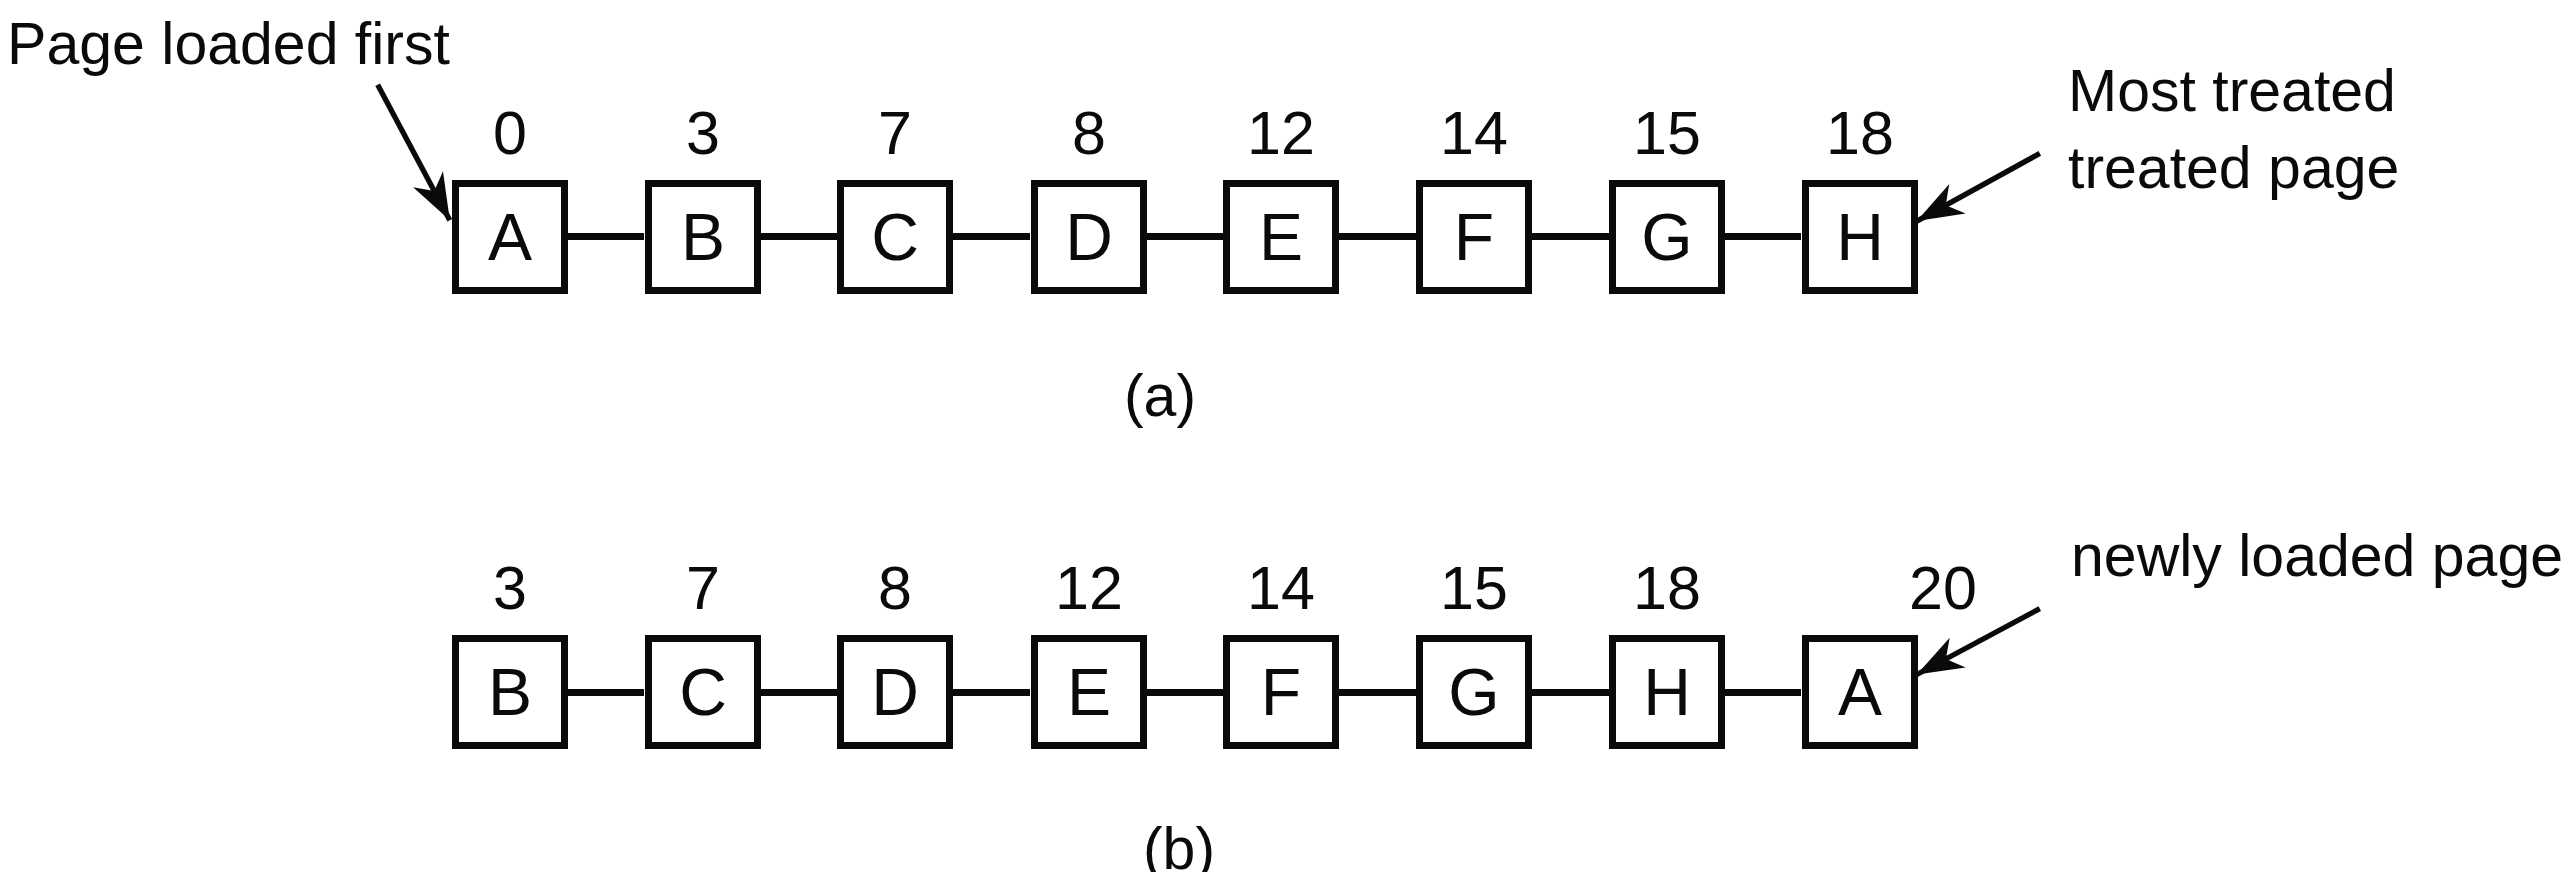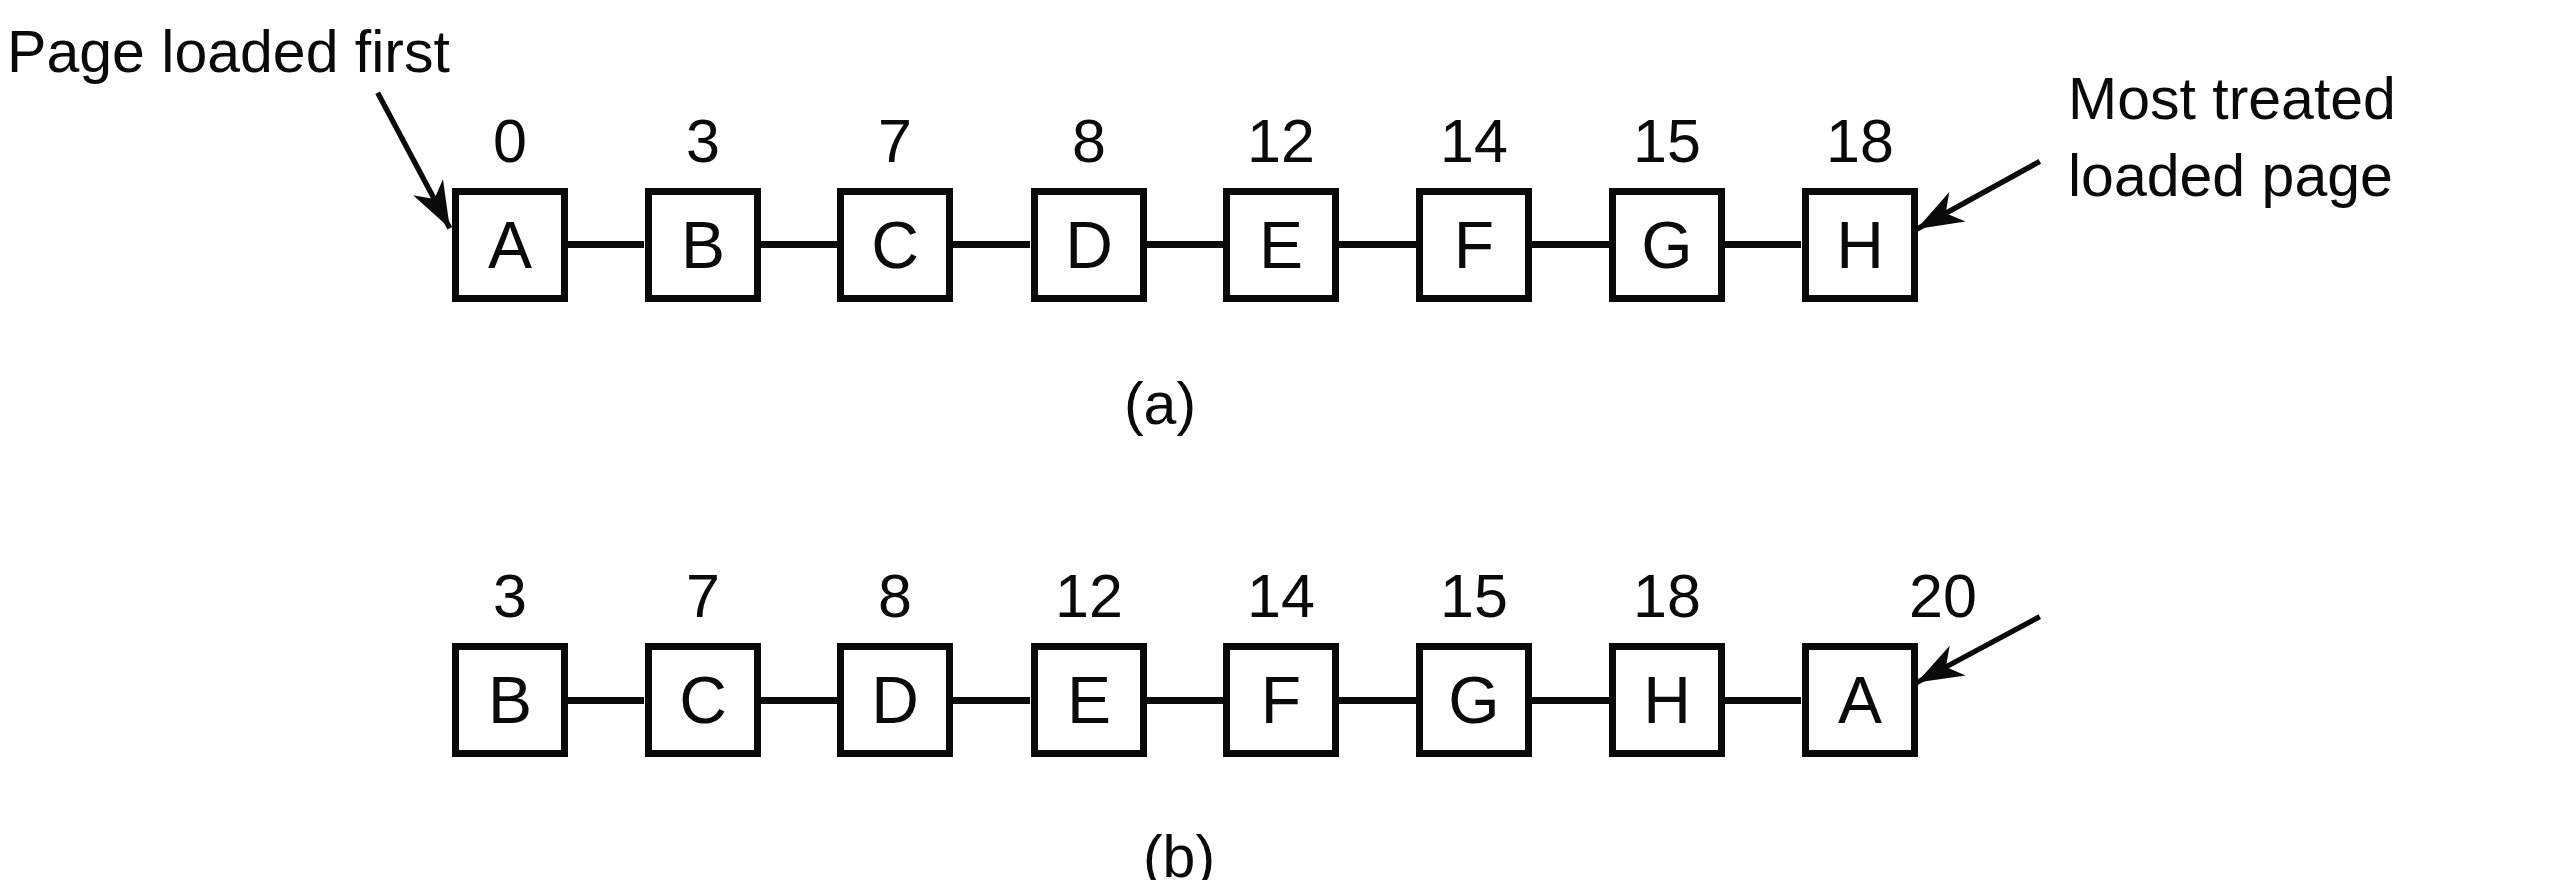--- a/index.html
+++ b/index.html
@@ -7,21 +7,20 @@
     background: #ffffff;
     font-family: "Liberation Sans", sans-serif;
   }
   .canvas {
     position: relative;
     width: 2576px;
     height: 872px;
     background: #ffffff;
     overflow: hidden;
     color: #0a0a0a;
-    margin-top: 8px;
   }
   .arrow-layer {
     position: absolute;
     left: 0; top: 0;
     width: 2576px; height: 884px;
     pointer-events: none;
   }
   .ann {
     position: absolute;
     font-size: 59px;
@@ -82,24 +81,25 @@
     </defs>
     <line x1="424" y1="95" x2="505" y2="247" stroke="#0a0a0a" stroke-width="6" marker-end="url(#ah)"></line>
     <line x1="2290" y1="172" x2="2152" y2="248" stroke="#0a0a0a" stroke-width="6" marker-end="url(#ah)"></line>
     <line x1="2290" y1="683" x2="2152" y2="757" stroke="#0a0a0a" stroke-width="6" marker-end="url(#ah)"></line>
   </svg>
 
   <div class="ann" id="ann-left">Page loaded first</div>
 
   <div class="ann" id="ann-a">
     <div>Most treated</div>
-    <div>loaded page</div>
+    <div>treated page</div>
   </div>
 
   <div class="ann" id="ann-b">
+    <div>newly loaded page</div>
   </div>
 
   <div class="caption" id="cap-a">(a)</div>
   <div class="caption" id="cap-b">(b)</div>
 
   <div class="row-layer" id="row-a">
       <div class="age" style="left: 452px; top: 103px;">0</div>
       <div class="box" style="left: 452px; top: 180px;">A</div>
       <div class="age" style="left: 645px; top: 103px;">3</div>
       <div class="box" style="left: 645px; top: 180px;">B</div>

